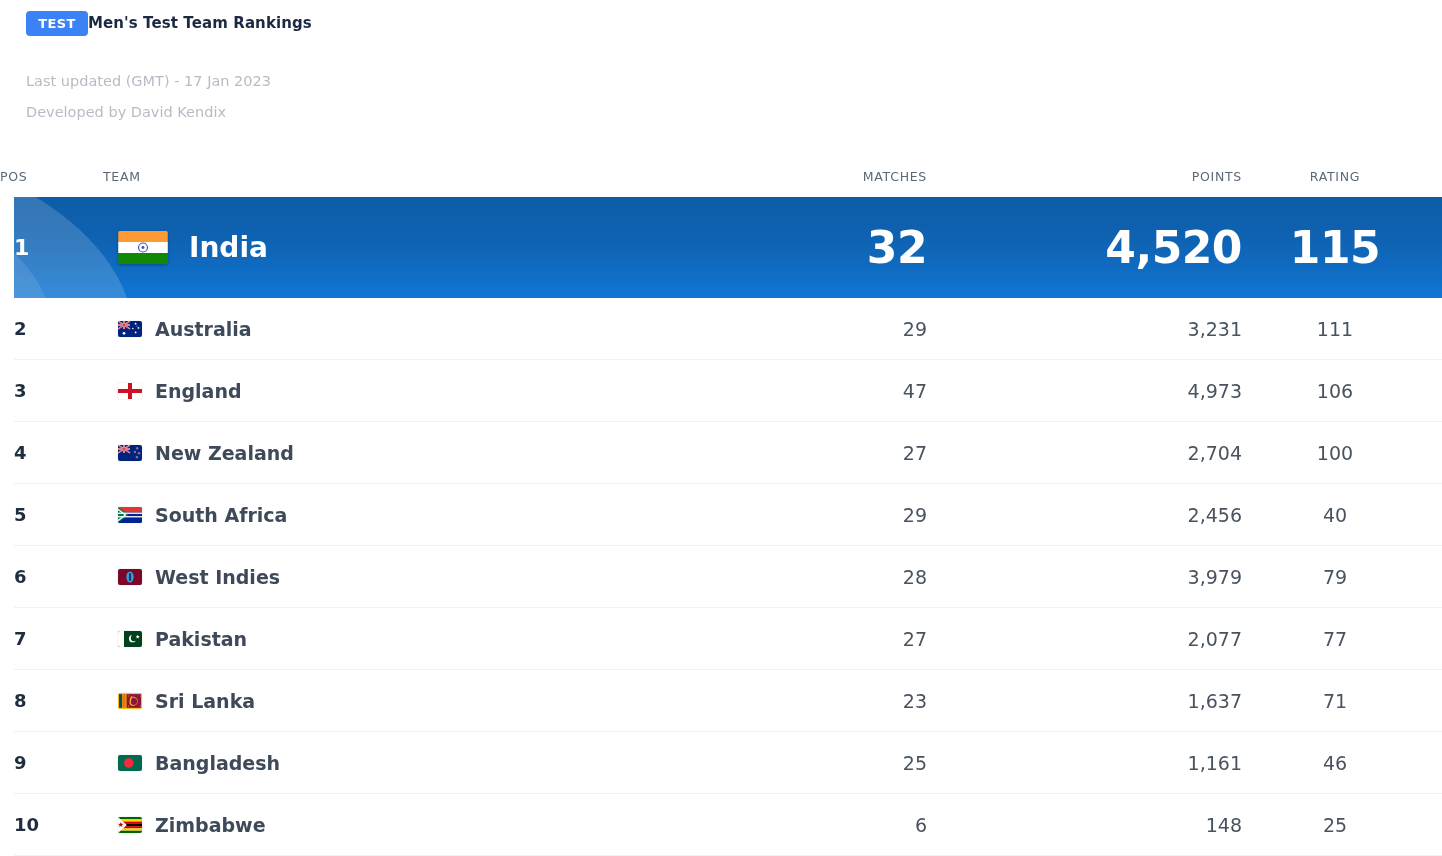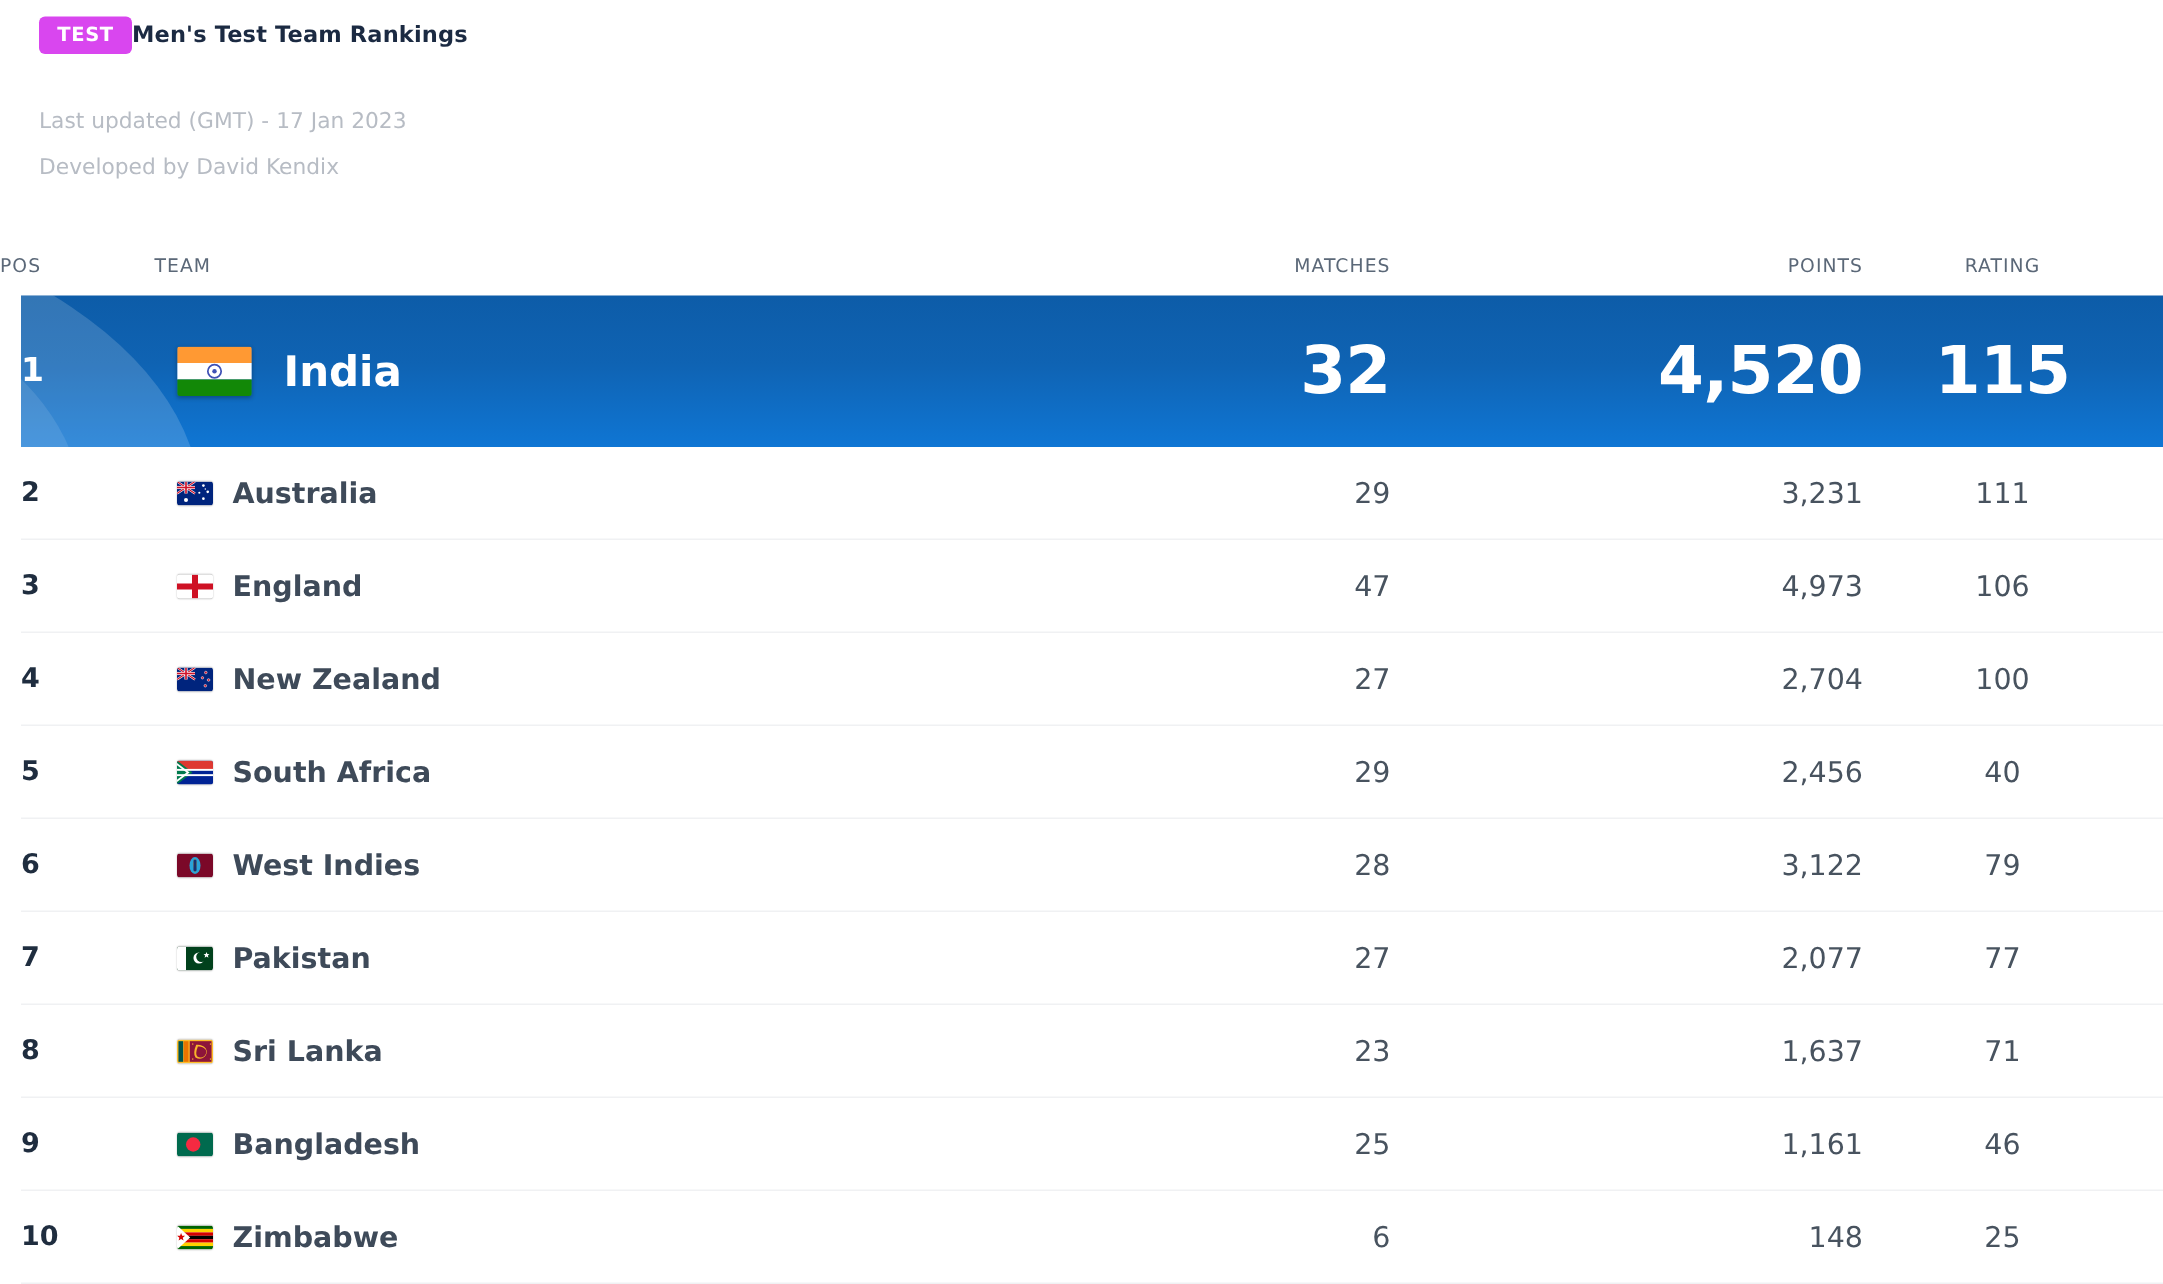--- a/index.html
+++ b/index.html
@@ -21,21 +21,21 @@
   }
   .title-row {
     display: flex;
     align-items: center;
     height: 26px;
   }
   .badge {
     display: inline-flex;
     align-items: center;
     justify-content: center;
-    background: #d946ef;
+    background: #3b82f6;
     color: #ffffff;
     font-size: 13px;
     font-weight: bold;
     letter-spacing: 0.4px;
     border-radius: 4px;
     width: 62px;
     height: 25px;
     box-sizing: border-box;
   }
   .page-title {
@@ -346,21 +346,21 @@
             <svg viewBox="0 0 30 20">
               <rect width="30" height="20" fill="#7b0828"></rect>
               <ellipse cx="15" cy="10" rx="4.6" ry="7" fill="#2aa3d8"></ellipse>
               <path d="M15 4 q2.6 4 0 12 q-2.6 -8 0 -12 Z" fill="#f5c518"></path>
               <rect x="13.7" y="5" width="2.6" height="10" rx="1.2" fill="#1b2f6b"></rect>
             </svg>
           </span>
           <span>West Indies</span>
         </div>
         <div class="col-match">28</div>
-        <div class="col-points">3,122</div>
+        <div class="col-points">3,979</div>
         <div class="col-rating">79</div>
       </div>
       <div class="row">
         <div class="col-pos">7</div>
         <div class="col-team">
           <span class="flag">
             <svg viewBox="0 0 30 20">
               <rect width="30" height="20" fill="#01411c"></rect>
               <rect x="0" y="0" width="7.5" height="20" fill="#ffffff"></rect>
               <circle cx="18.3" cy="9.6" r="4.6" fill="#ffffff"></circle>

